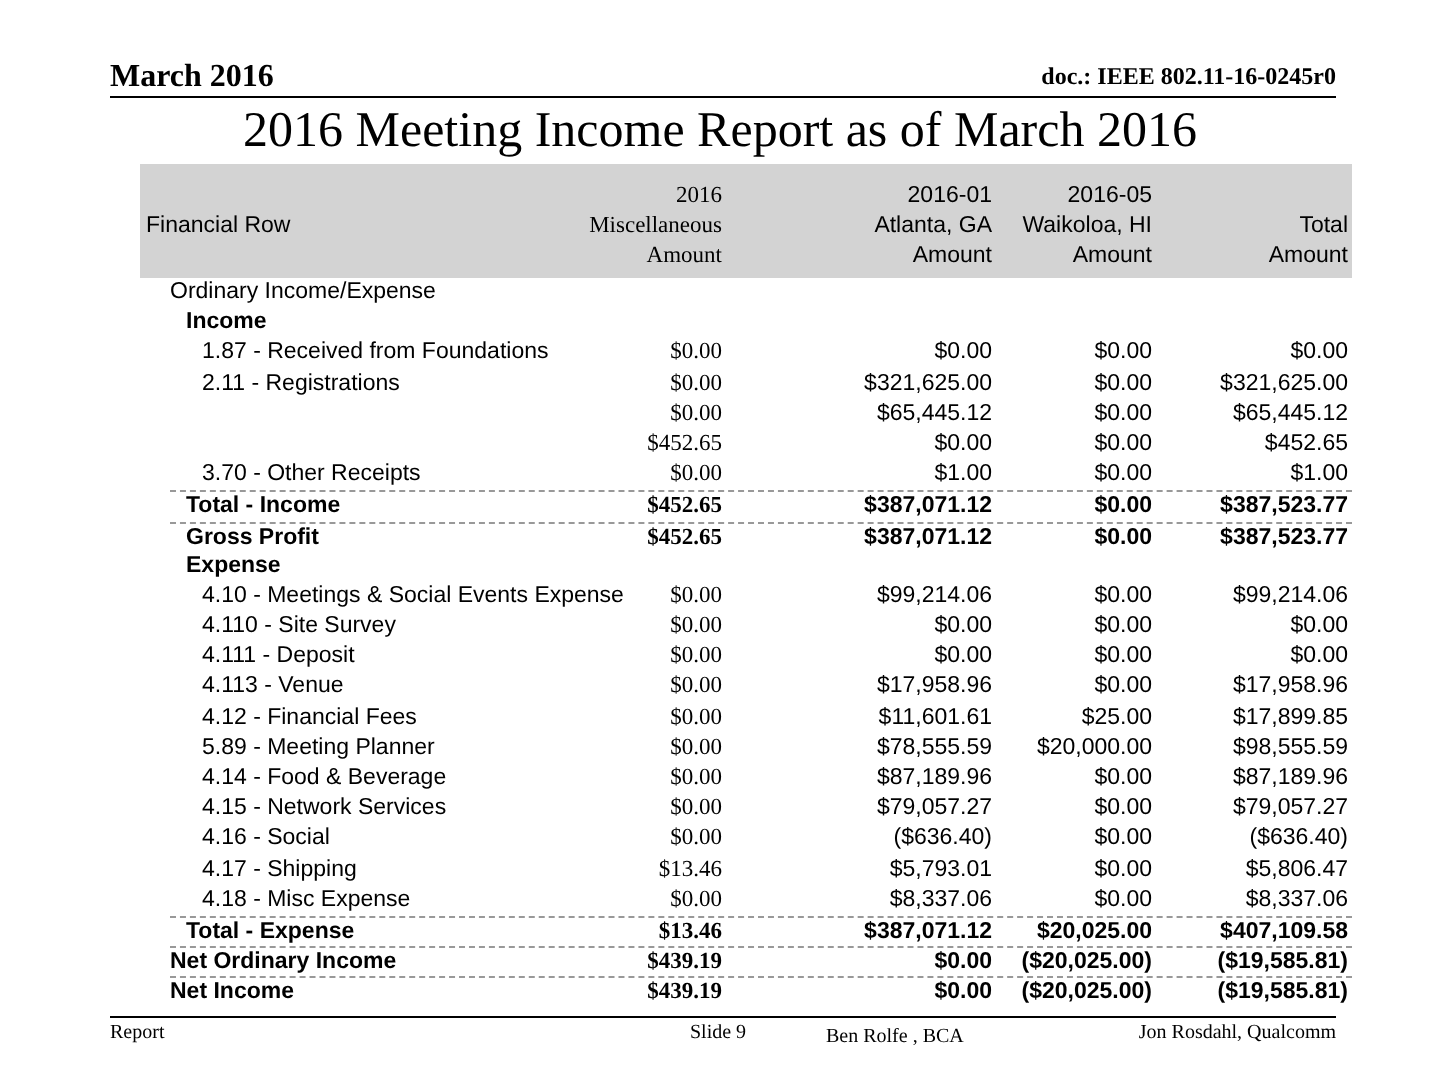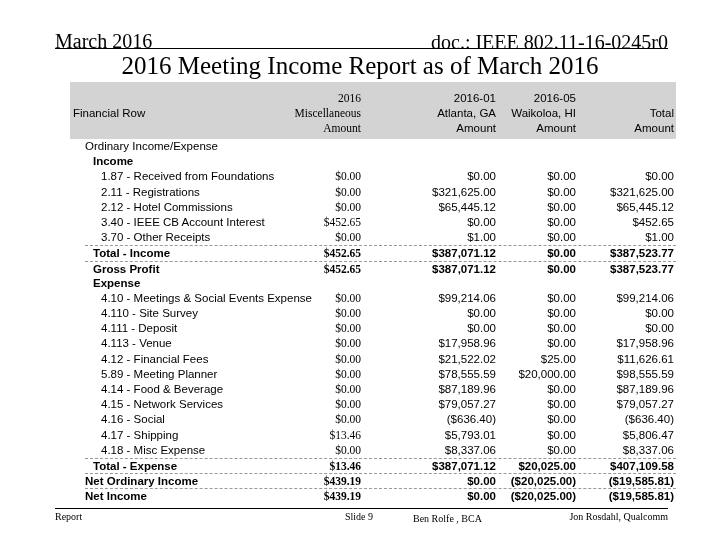--- a/index.html
+++ b/index.html
@@ -1,18 +1,18 @@
 <!DOCTYPE html>
 <html><head>
 <meta charset="utf-8">
 <style>
   html, body { margin: 0; padding: 0; background: #ffffff; }
   body { width: 720px; height: 540px; position: relative; overflow: hidden; font-family: "Liberation Sans", sans-serif; color: #000; }
-  .hdr-left { position: absolute; left: 55px; top: 30px; font-family: "Liberation Serif", serif; font-weight: normal; font-size: 20px; }
-  .hdr-right { position: absolute; right: 52px; top: 31px; font-family: "Liberation Serif", serif; font-weight: normal; font-size: 20px; }
+  .hdr-left { position: absolute; left: 55px; top: 30px; font-family: "Liberation Serif", serif; font-weight: bold; font-size: 16px; }
+  .hdr-right { position: absolute; right: 52px; top: 31px; font-family: "Liberation Serif", serif; font-weight: bold; font-size: 12px; }
   .hdr-rule { position: absolute; left: 55px; right: 52px; top: 48px; height: 1px; background: #000; }
   .title { position: absolute; left: 0; right: 0; top: 52px; text-align: center; font-family: "Liberation Serif", serif; font-size: 25px; }
   .table-wrap { position: absolute; left: 70px; top: 82px; width: 606px; }
   .col-header { background: #d3d3d3; height: 57px; position: relative; font-size: 11.5px; }
   .col-header .ch { position: absolute; bottom: 3px; text-align: right; line-height: 15px; }
   .col-header .ch.fin { left: 3px; text-align: left; bottom: 18px; }
   .rows { position: relative; }
   .row { position: relative; height: 15.2px; font-size: 11.5px; line-height: 15.2px; white-space: nowrap; margin-left: 15px; }
   .row.dashed { border-top: 1px dashed #999; height: 14.2px; }
   .row .lbl { position: absolute; left: 0; }
@@ -83,28 +83,26 @@
         <span class="v c4">$0.00</span>
       </div>
       <div class="row">
         <span class="lbl ind2">2.11 - Registrations</span>
         <span class="v c1">$0.00</span>
         <span class="v c2">$321,625.00</span>
         <span class="v c3">$0.00</span>
         <span class="v c4">$321,625.00</span>
       </div>
       <div class="row">
-        <span class="lbl ind2">2.12 - Hotel Commissions</span>
         <span class="v c1">$0.00</span>
         <span class="v c2">$65,445.12</span>
         <span class="v c3">$0.00</span>
         <span class="v c4">$65,445.12</span>
       </div>
       <div class="row">
-        <span class="lbl ind2">3.40 - IEEE CB Account Interest</span>
         <span class="v c1">$452.65</span>
         <span class="v c2">$0.00</span>
         <span class="v c3">$0.00</span>
         <span class="v c4">$452.65</span>
       </div>
       <div class="row">
         <span class="lbl ind2">3.70 - Other Receipts</span>
         <span class="v c1">$0.00</span>
         <span class="v c2">$1.00</span>
         <span class="v c3">$0.00</span>
@@ -155,23 +153,23 @@
       <div class="row">
         <span class="lbl ind2">4.113 - Venue</span>
         <span class="v c1">$0.00</span>
         <span class="v c2">$17,958.96</span>
         <span class="v c3">$0.00</span>
         <span class="v c4">$17,958.96</span>
       </div>
       <div class="row">
         <span class="lbl ind2">4.12 - Financial Fees</span>
         <span class="v c1">$0.00</span>
-        <span class="v c2">$21,522.02</span>
+        <span class="v c2">$11,601.61</span>
         <span class="v c3">$25.00</span>
-        <span class="v c4">$11,626.61</span>
+        <span class="v c4">$17,899.85</span>
       </div>
       <div class="row">
         <span class="lbl ind2">5.89 - Meeting  Planner</span>
         <span class="v c1">$0.00</span>
         <span class="v c2">$78,555.59</span>
         <span class="v c3">$20,000.00</span>
         <span class="v c4">$98,555.59</span>
       </div>
       <div class="row">
         <span class="lbl ind2">4.14 - Food &amp; Beverage</span>

